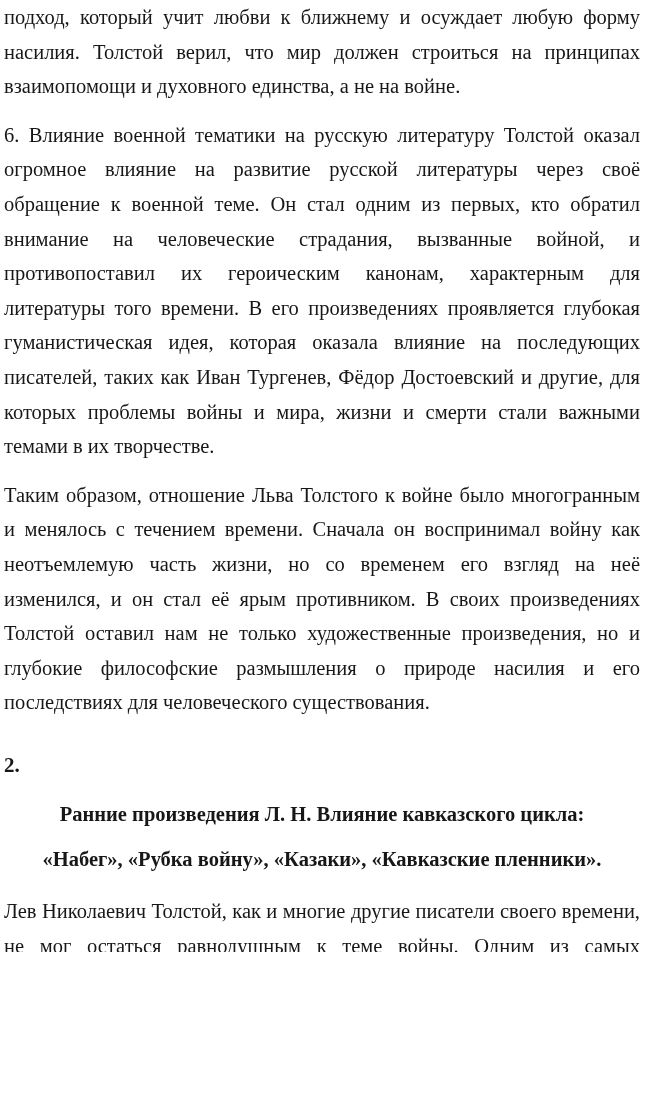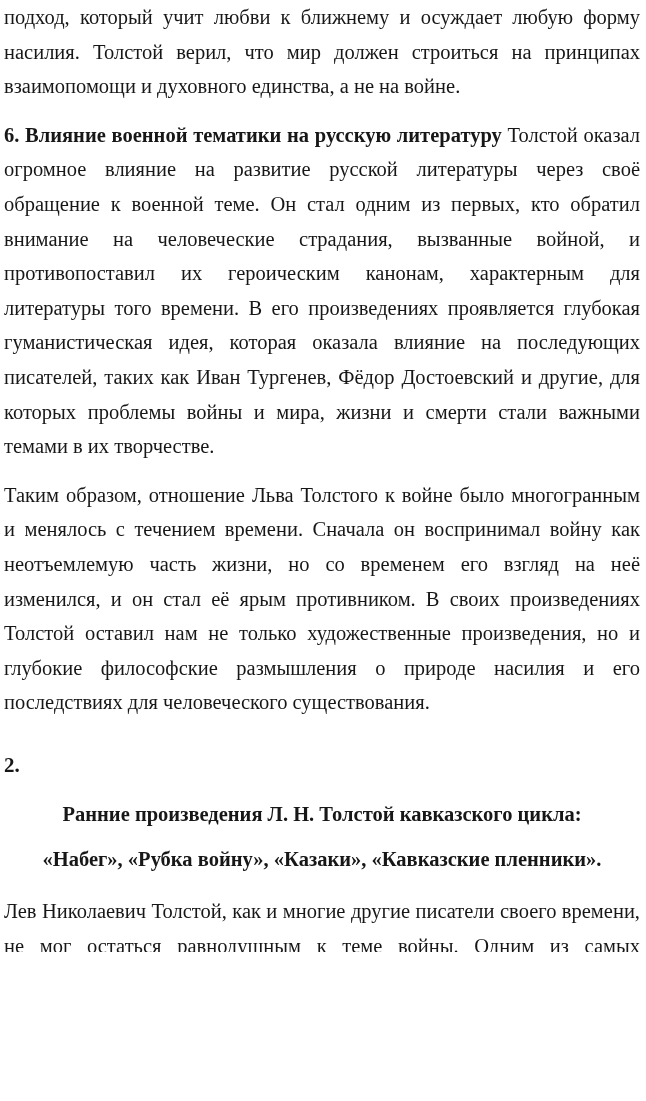--- a/index.html
+++ b/index.html
@@ -19,21 +19,21 @@
   .content {
     padding: 0 6px 0 4px;
   }
   p.body-par {
     margin: 0 0 14px 0;
     font-size: 20.5px;
     line-height: 34.6px;
     text-align: justify;
   }
   p.body-par .inline-heading {
-    font-weight: bold;
+    font-weight: normal;
   }
   .section-number {
     margin: 28px 0 0 0;
     font-size: 21px;
     font-weight: bold;
     line-height: 34.6px;
     text-align: left;
   }
   .chapter-title {
     margin: 10px 0 12px 0;
@@ -78,21 +78,21 @@
     <p class="body-par">
       <strong class="inline-heading">6. Влияние военной тематики на русскую литературу</strong>
       <span>Толстой оказал огромное влияние на развитие русской литературы через своё обращение к военной теме. Он стал одним из первых, кто обратил внимание на человеческие страдания, вызванные войной, и противопоставил их героическим канонам, характерным для литературы того времени. В его произведениях проявляется глубокая гуманистическая идея, которая оказала влияние на последующих писателей, таких как Иван Тургенев, Фёдор Достоевский и другие, для которых проблемы войны и мира, жизни и смерти стали важными темами в их творчестве.</span>
     </p>
 
     <p class="body-par">Таким образом, отношение Льва Толстого к войне было многогранным и менялось с течением времени. Сначала он воспринимал войну как неотъемлемую часть жизни, но со временем его взгляд на неё изменился, и он стал её ярым противником. В своих произведениях Толстой оставил нам не только художественные произведения, но и глубокие философские размышления о природе насилия и его последствиях для человеческого существования.</p>
 
     <p class="section-number">2.</p>
 
     <h2 class="chapter-title">
-      <span class="title-line">Ранние произведения Л. Н. Толстой кавказского цикла:</span>
+      <span class="title-line">Ранние произведения Л. Н. Влияние кавказского цикла:</span>
       <span class="title-line">«Набег», «Рубка войну», «Казаки», «Кавказские пленники».</span>
     </h2>
 
     <p class="body-par">Лев Николаевич Толстой, как и многие другие писатели своего времени, не мог остаться равнодушным к теме войны. Одним из самых значительных этапов в развитии его художественного мастерства стала работа над произведениями кавказского цикла, написанными в 1850-х годах, которые по праву можно считать основой его зрелого взгляда на войну. Эти произведения вобрали в себя не только опыт его личного</p>
 
   </div>
 
   <svg class="watermark" width="225" height="136" viewBox="0 0 225 136" xmlns="http://www.w3.org/2000/svg">
     <text class="wm-text" transform="translate(6,48) rotate(37)">reshak.ru</text>
     <text class="wm-copyright" x="16" y="130">©</text>

